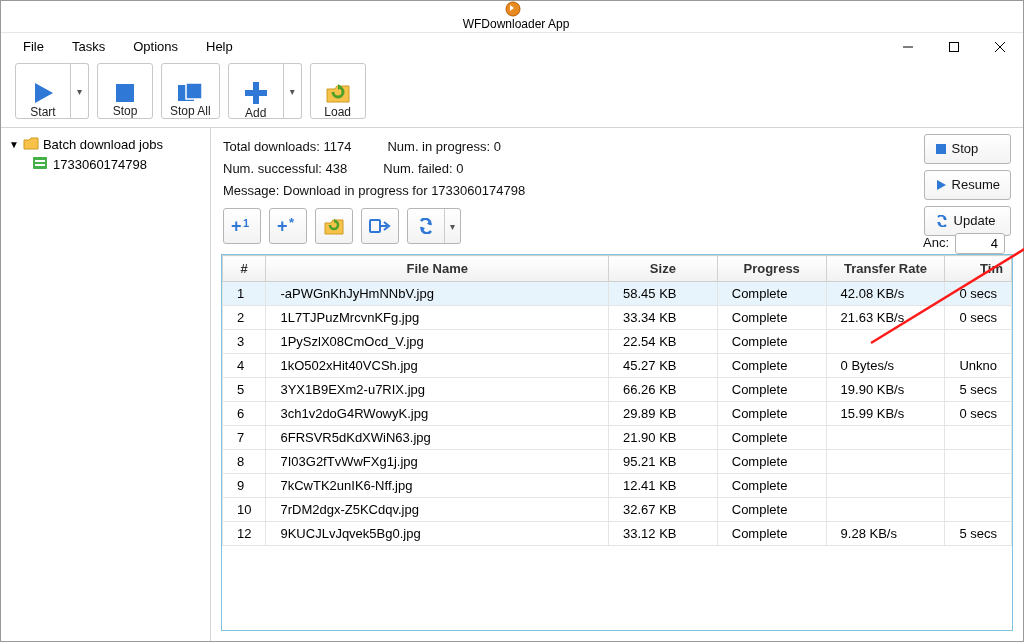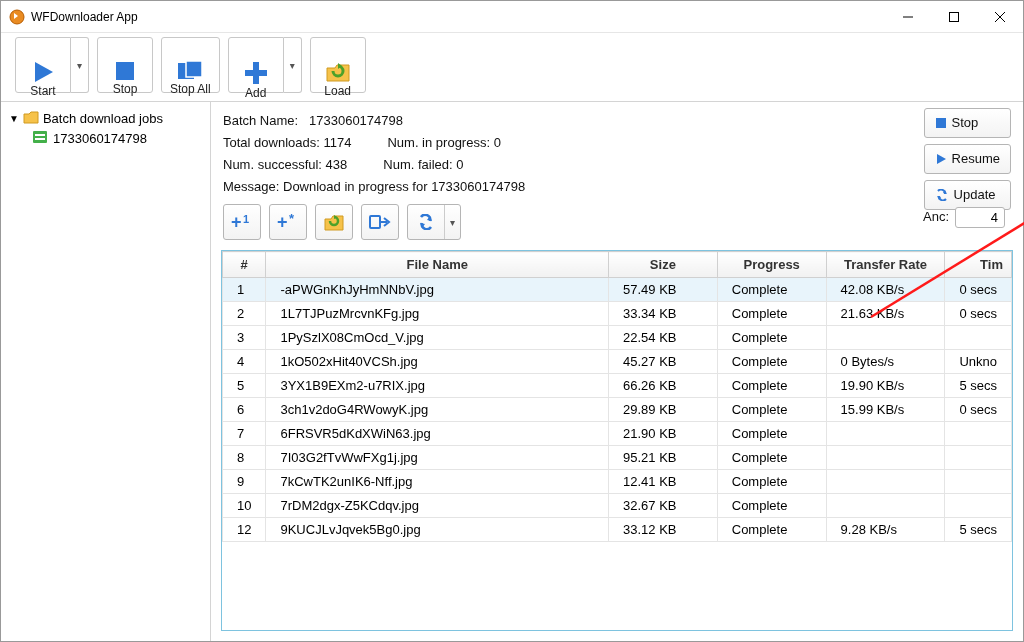--- a/index.html
+++ b/index.html
@@ -1,26 +1,26 @@
 <!DOCTYPE html>
 <html><head>
 <meta charset="utf-8">
 <style>
   * { box-sizing: border-box; font-family: "Segoe UI", Tahoma, sans-serif; }
   body { margin: 0; background:#26463a; }
   .window { width:1024px; height:642px; background:#fff; border:1px solid #999; display:flex; flex-direction:column; position:relative;}
-  .titlebar { height:32px; display:flex; align-items:center; padding:0 0 0 8px; background:#fff; border-bottom:1px solid #e6e6e6;}
+  .titlebar { height:32px; display:flex; align-items:center; padding:0 0 0 8px; background:#fff; border-bottom:1px solid #e6e6e6;flex-direction:column;}
   .titlebar .icon { width:16px; height:16px; margin-right:6px;}
   .titlebar .title { font-size:12px; color:#000;}
   .winbtns { margin-left:auto; display:flex;}
   .winbtn { width:46px; height:32px; display:flex; align-items:center; justify-content:center; font-size:12px; color:#222;}
   .menubar { height:26px; display:flex; align-items:center; padding:0 10px; gap:4px;}
   .menubar span{ font-size:13px; padding:3px 12px; color:#000;}
   .toolbar { display:flex; padding:4px 14px 8px 14px; gap:8px; align-items:stretch;}
-  .tbtn { border:1px solid #c8c8c8; border-radius:3px; background:#fff; display:flex; flex-direction:column; align-items:center; padding:22px 8px 4px 8px; min-width:56px; height:56px; font-size:12px; color:#222;}
+  .tbtn { border:1px solid #c8c8c8; border-radius:3px; background:#fff; display:flex; flex-direction:column; align-items:center; justify-content:center; padding:22px 8px 4px 8px; min-width:56px; height:56px; font-size:12px; color:#222;}
   .tbtn .ico{width:28px;height:28px;display:flex;align-items:center;justify-content:center;}
   .tsplit{display:flex;}
   .tsplit .arrow{border:1px solid #c8c8c8;border-left:none;border-radius:0 3px 3px 0;width:18px;display:flex;align-items:center;justify-content:center;font-size:10px;color:#555;}
   .tsplit .tbtn{border-radius:3px 0 0 3px;}
   .body { flex:1; display:flex; border-top:1px solid #d4d4d4; min-height:0;}
   .sidebar {width:210px; border-right:1px solid #d4d4d4; padding:6px 4px; font-size:13px;}
   .tree-root{display:flex;align-items:center;gap:4px;padding:2px 4px;}
   .tree-child{display:flex;align-items:center;gap:6px;padding:2px 4px 2px 28px;}
   .content{flex:1; display:flex; flex-direction:column; min-width:0; position:relative;}
   .info{padding:8px 12px 4px 12px; font-size:13px; color:#111; line-height:22px; position:relative;}
@@ -68,20 +68,26 @@
         </div>
       <div class="winbtn close">
           <svg width="10" height="10">
             <line x1="0" y1="0" x2="10" y2="10" stroke="#000"></line>
             <line x1="10" y1="0" x2="0" y2="10" stroke="#000"></line>
           </svg>
         </div>
     </div>
   </div>
 
+  <div class="menubar">
+    <span>File</span>
+    <span>Tasks</span>
+    <span>Options</span>
+    <span>Help</span>
+  </div>
 
   <div class="toolbar">
     <div class="tsplit">
       <div class="tbtn">
         <span class="ico">
             <svg width="24" height="24">
               <path d="M4 2 L22 12 L4 22 Z" fill="#2f78d6"></path>
             </svg>
           </span>
         <span>Start</span>
@@ -143,21 +149,20 @@
               <rect width="14" height="12" rx="1" fill="#43b04a"></rect>
               <rect x="2" y="3" width="10" height="2" fill="#fff"></rect>
               <rect x="2" y="7" width="10" height="2" fill="#fff"></rect>
             </svg></span>
         <span>1733060174798</span>
       </div>
     </div>
 
     <div class="content">
       <div class="info">
-        <div><span>Batch Name:</span>&nbsp;&nbsp;&nbsp;<span>1733060174798</span></div>
         <div class="info-row">
           <div><span>Total downloads:</span> <span>1174</span></div>
           <div><span>Num. in progress:</span> <span>0</span></div>
         </div>
         <div class="info-row">
           <div><span>Num. successful:</span> <span>438</span></div>
           <div><span>Num. failed:</span> <span>0</span></div>
         </div>
         <div><span>Message:</span> <span>Download in progress for 1733060174798</span></div>
 
@@ -238,21 +243,21 @@
             <th class="center" style="width:110px">Size</th>
             <th class="center" style="width:110px">Progress</th>
             <th class="center" style="width:120px">Transfer Rate</th>
             <th class="right" style="width:50px">Tim</th>
           </tr>
             </thead>
           <tbody id="tbody">
               <tr class="sel">
                 <td>1</td>
                 <td>-aPWGnKhJyHmNNbV.jpg</td>
-                <td>57.49 KB</td>
+                <td>58.45 KB</td>
                 <td>Complete</td>
                 <td>42.08 KB/s</td>
                 <td class="right">0 secs</td>
               </tr>
               <tr>
                 <td>2</td>
                 <td>1L7TJPuzMrcvnKFg.jpg</td>
                 <td>33.34 KB</td>
                 <td>Complete</td>
                 <td>21.63 KB/s</td>

